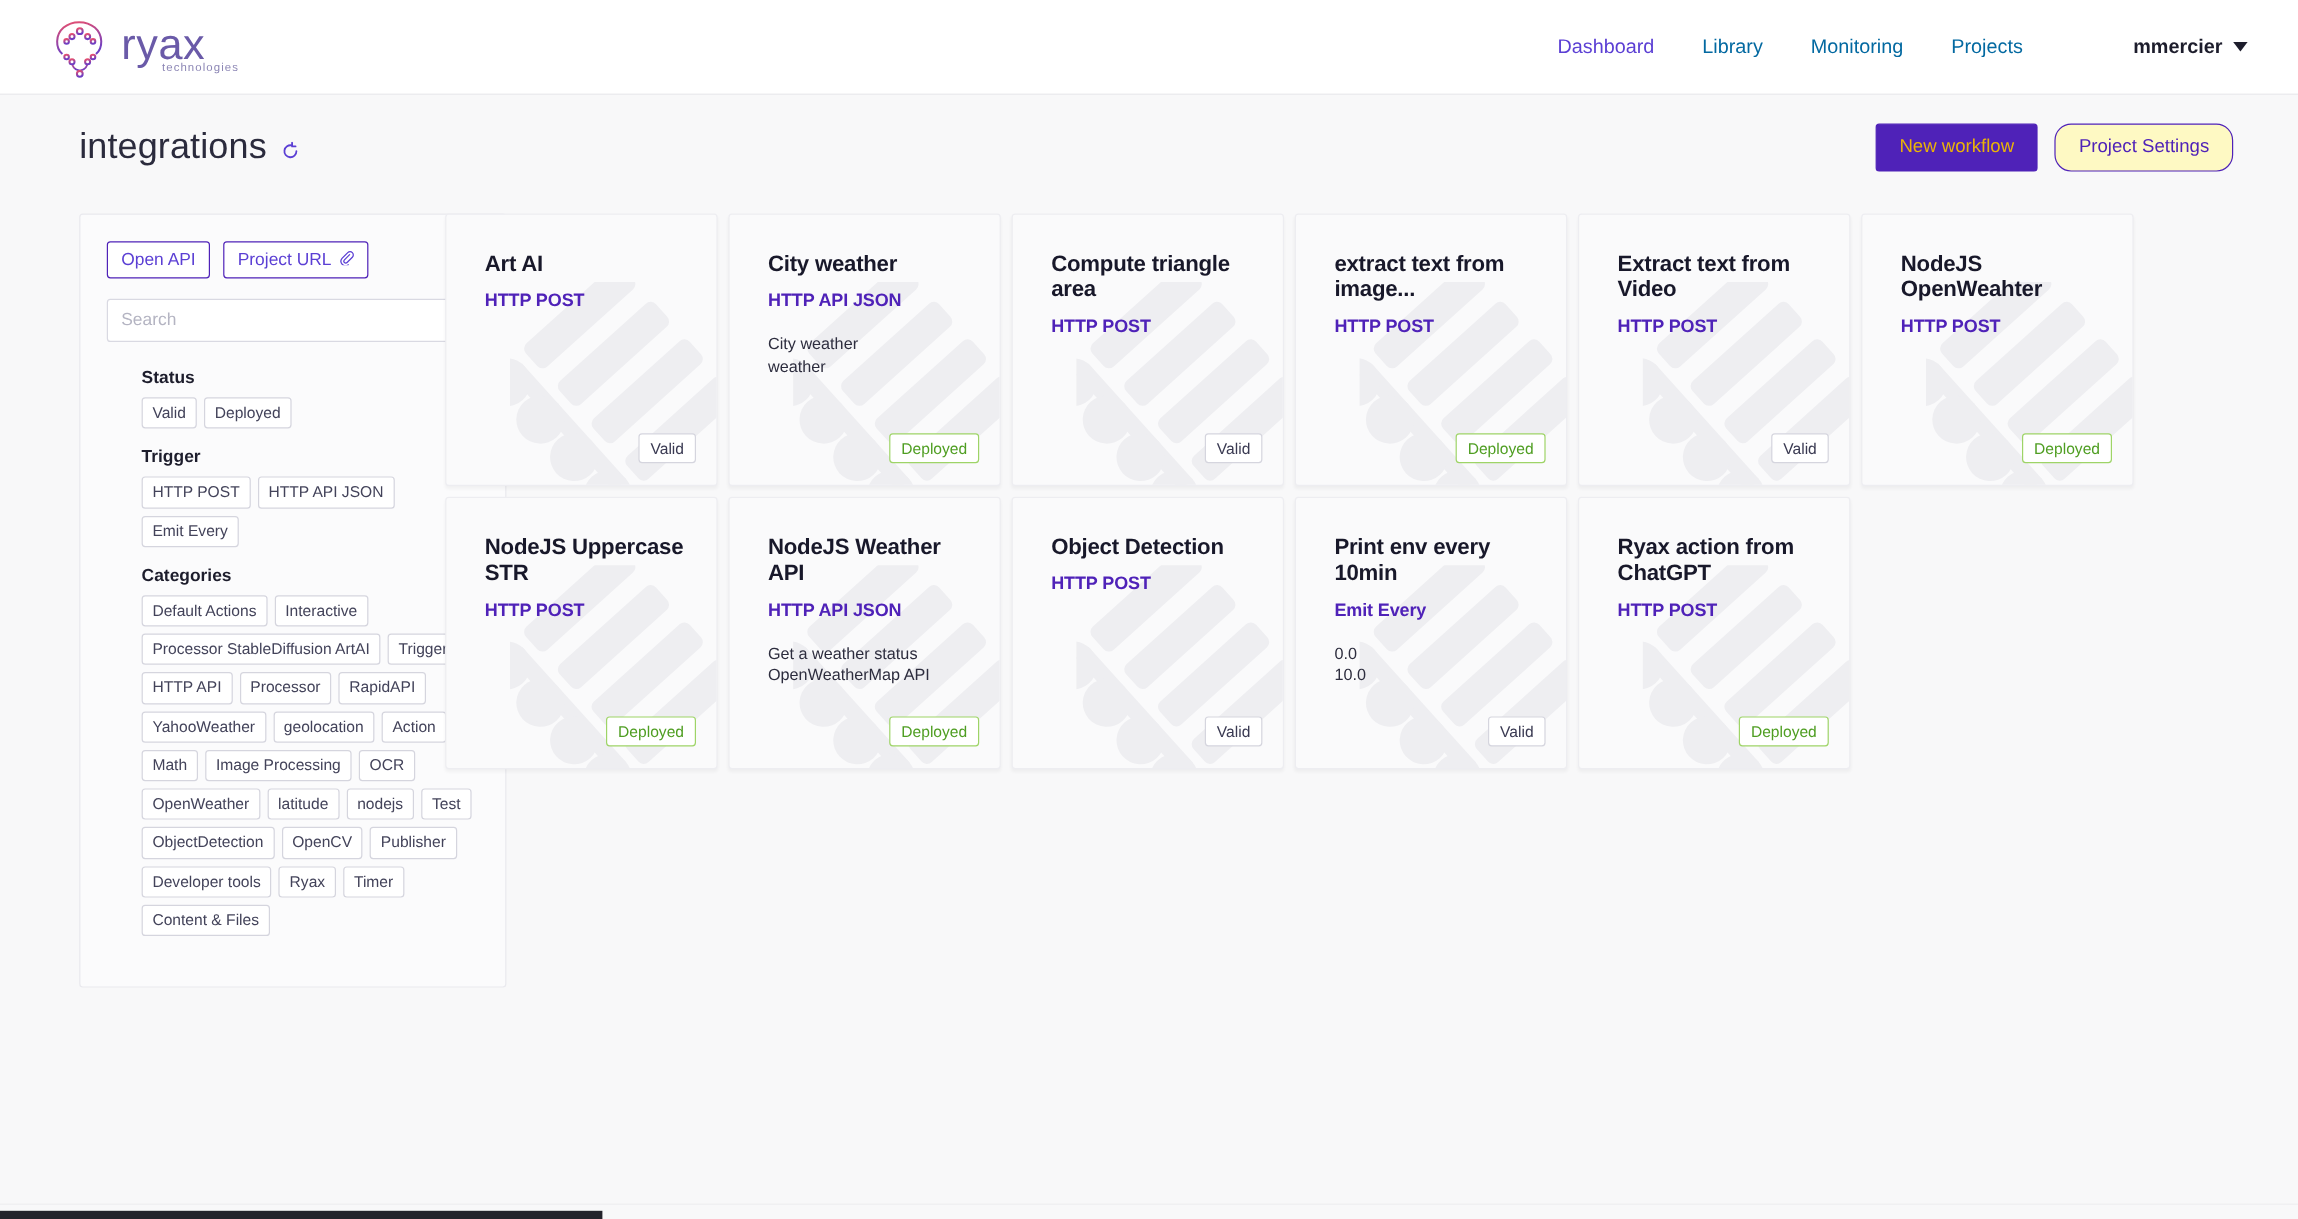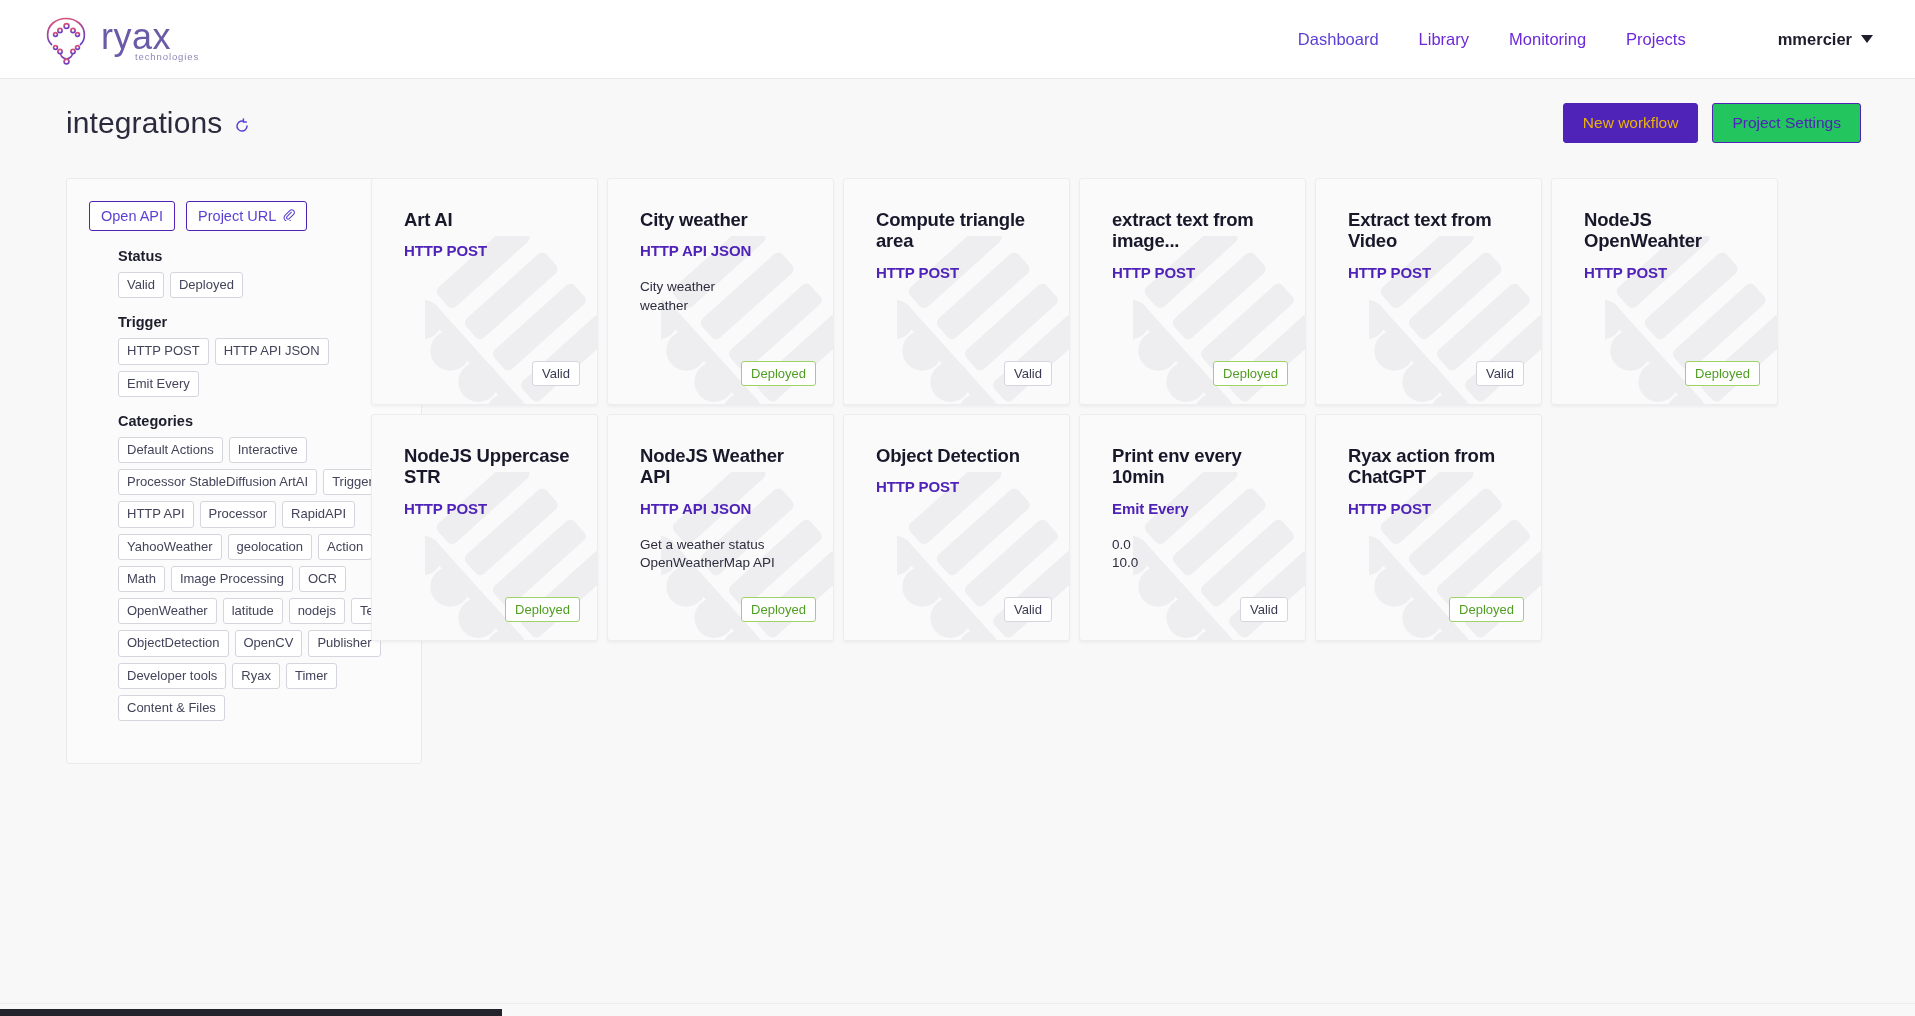--- a/index.html
+++ b/index.html
@@ -30,21 +30,21 @@
   }
   .logo-sub {
     font-size: 9.5px; color: #8c86b5; letter-spacing: .9px;
     margin-top: -3px; margin-left: 34px;
   }
 
   .nav {
     margin-left: auto; display: flex; align-items: center;
     gap: 40px; font-size: 16.5px;
   }
-  .nav a { color: #6d28d9; text-decoration: none; }
+  .nav a { color: #0369a1; text-decoration: none; }
   .nav a.active { color: #5b3fd4; }
 
   .user-box {
     display: flex; align-items: center; gap: 9px;
     margin-left: 92px; margin-right: 42px;
     font-size: 16.5px; color: #1d1d2c; font-weight: 700;
   }
   .caret {
     width: 0; height: 0;
     border-left: 6px solid transparent;
@@ -68,23 +68,23 @@
   .title-actions {
     margin-left: auto; display: flex; gap: 14px; align-items: center;
   }
   .btn-primary {
     background: #4f22b8; color: #eab308;
     font-size: 15.5px; border: 1px solid #4f22b8;
     padding: 10px 19px; border-radius: 3px; cursor: pointer;
     font-family: inherit; white-space: nowrap;
   }
   .btn-outline {
-    background: #22c55e; color: #4f22b8;
+    background: #fef9c3; color: #4f22b8;
     font-size: 15.5px; border: 1px solid #4f22b8;
-    padding: 10px 19px; border-radius: 3px; cursor: pointer;
+    padding: 10px 19px; border-radius: 14px; cursor: pointer;
     font-family: inherit; white-space: nowrap;
   }
 
   
   .sidebar {
     position: absolute; top: 178px; left: 66px;
     width: 356px;
     background: #fbfbfc;
     border: 1px solid #e9e9ee;
     border-radius: 3px;
@@ -267,20 +267,29 @@
     <button class="chip-lg">
       <span>Project URL</span>
       <span>
         <svg width="13" height="13" viewBox="0 0 16 16">
           <path d="M11.5 5.2 L6.2 10.5 a1.9 1.9 0 0 0 2.7 2.7 l5.4-5.4 a3.3 3.3 0 0 0-4.7-4.7 L3.7 9 a4.7 4.7 0 0 0 6.6 6.6" fill="none" stroke="#5b3fd4" stroke-width="1.3" stroke-linecap="round"></path>
         </svg>
       </span>
     </button>
   </div>
 
+  <div class="search-box">
+    <input type="text" placeholder="Search" style="">
+    <span class="search-ico">
+      <svg width="17" height="17" viewBox="0 0 18 18">
+        <circle cx="7.6" cy="7.6" r="5.3" fill="none" stroke="#2b2b3d" stroke-width="1.4"></circle>
+        <path d="M11.6 11.6 L16 16" stroke="#2b2b3d" stroke-width="1.4" stroke-linecap="round"></path>
+      </svg>
+    </span>
+  </div>
 
   <div class="filter-group">
     <div class="filter-head">Status</div>
     <div class="chips">
       <button class="chip">Valid</button>
       <button class="chip">Deployed</button>
     </div>
   </div>
 
   <div class="filter-group">

